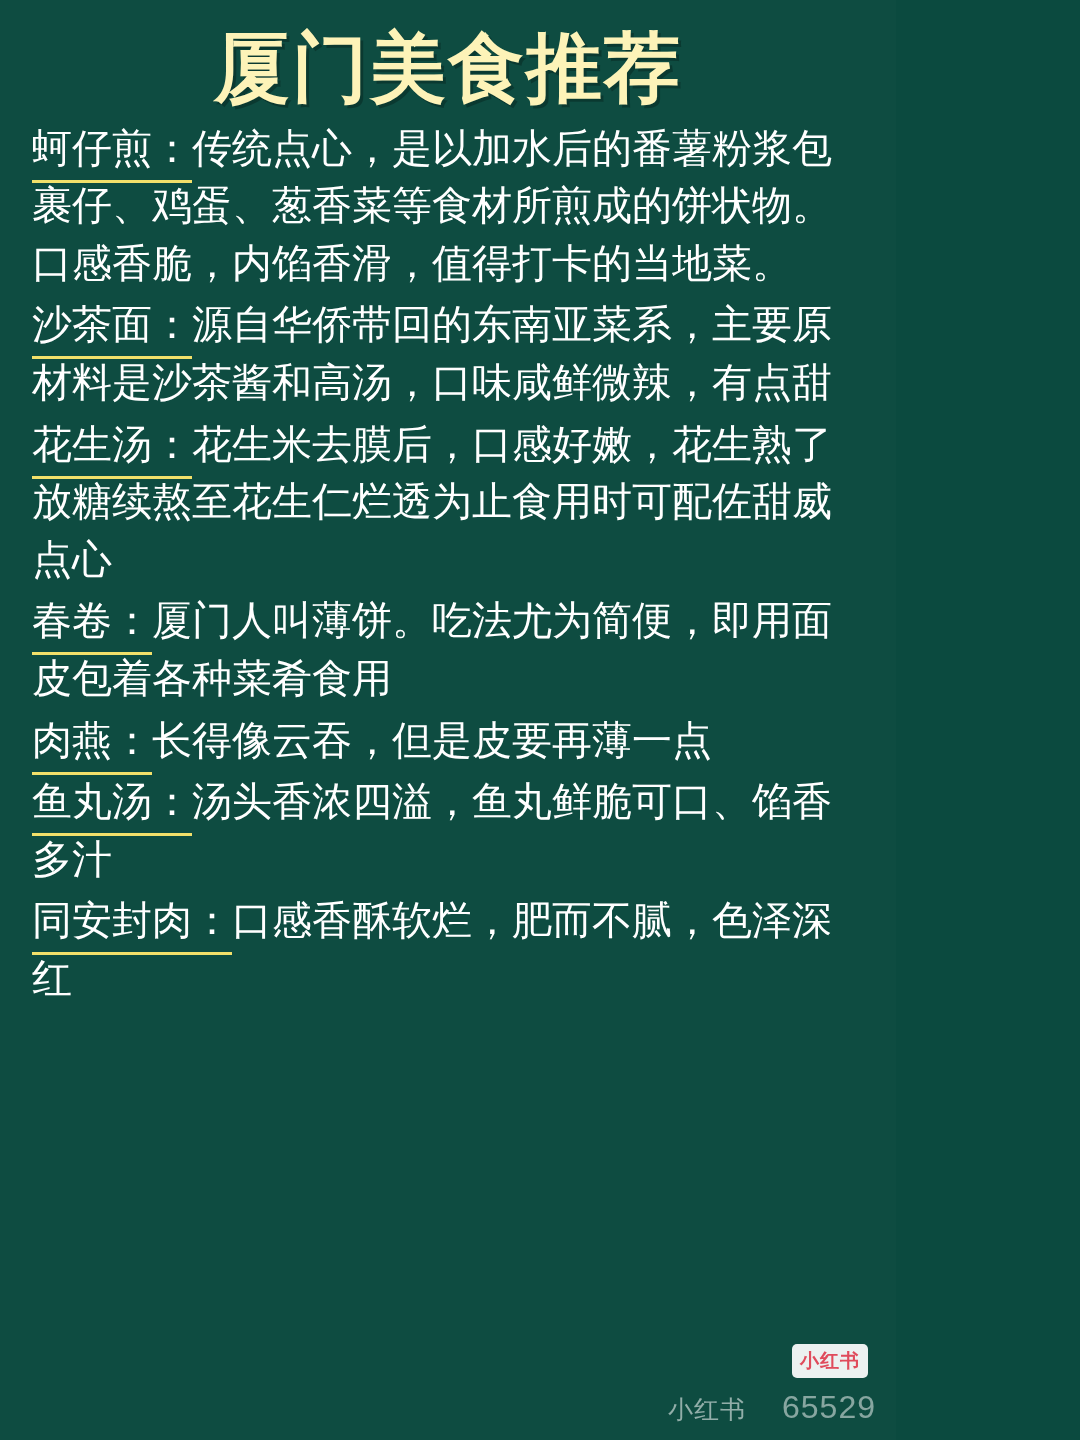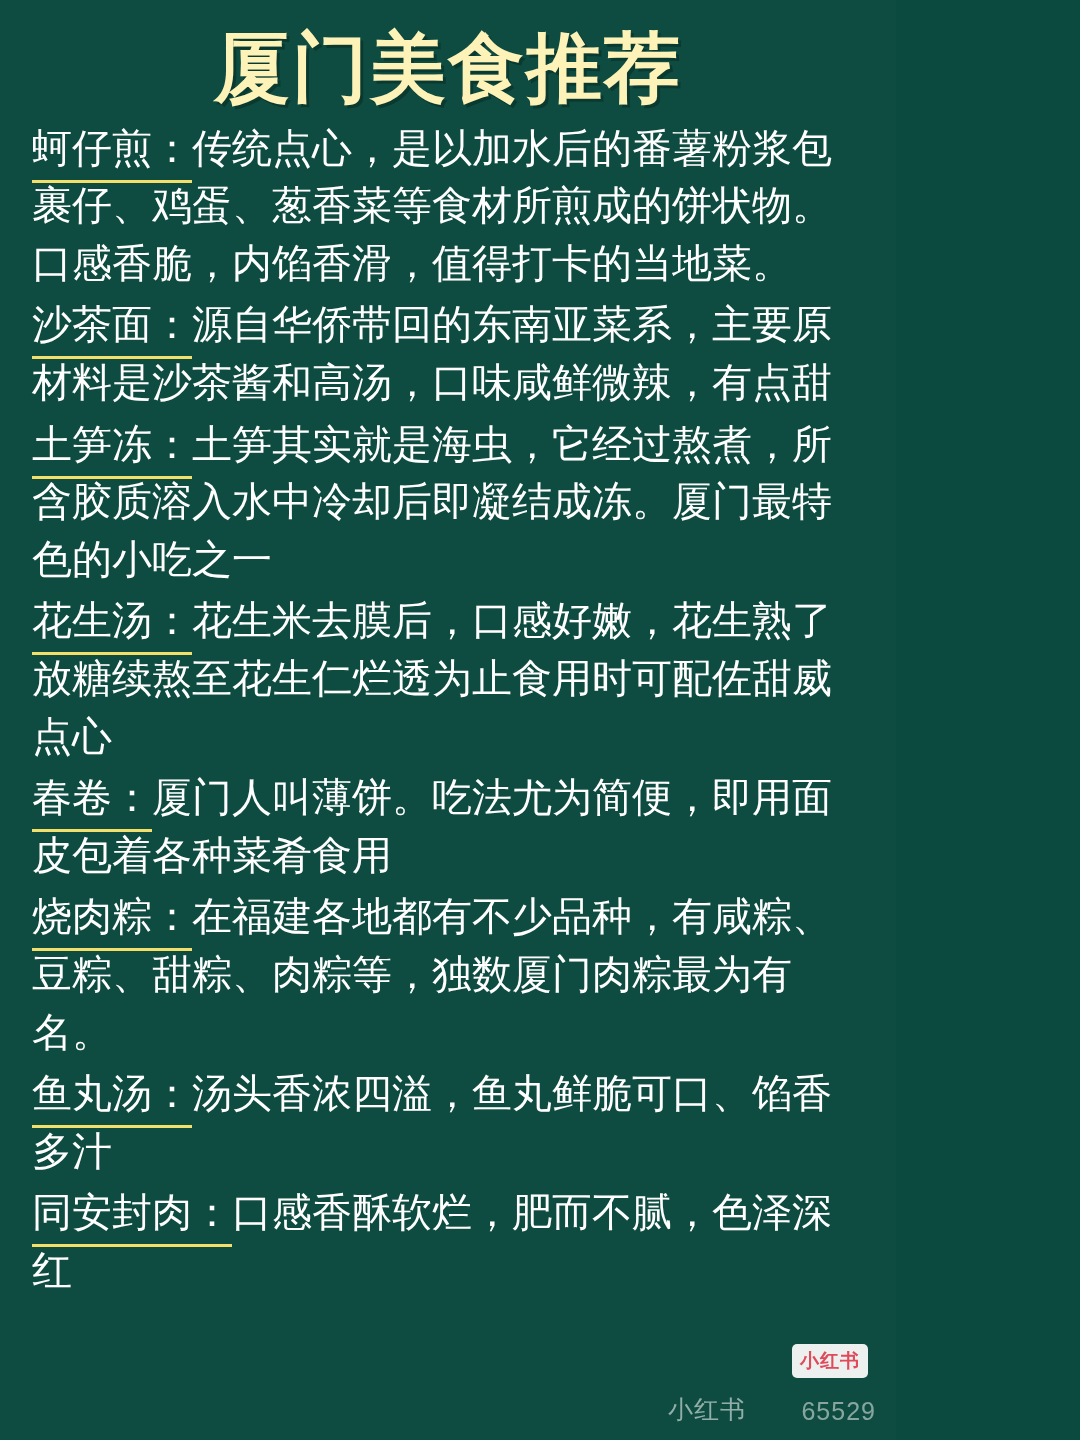--- a/index.html
+++ b/index.html
@@ -71,21 +71,21 @@
     color: rgba(255,255,255,0.55);
     font-size: 25px;
     letter-spacing: 1px;
     white-space: nowrap;
   }
   .watermark-id {
     position: absolute;
     right: 20px;
     bottom: 14px;
     color: rgba(255,255,255,0.5);
-    font-size: 25px;
+    font-size: 32px;
     letter-spacing: 1px;
     white-space: nowrap;
   }
 </style>
 </head>
 <body>
 
 <div class="page">
 
   <div class="title">厦门美食推荐</div>
@@ -93,36 +93,33 @@
   <div class="entries">
 
     <p class="entry">
       <span class="name">蚵仔煎：</span><span class="desc">传统点心，是以加水后的番薯粉浆包裹仔、鸡蛋、葱香菜等食材所煎成的饼状物。口感香脆，内馅香滑，值得打卡的当地菜。</span>
     </p>
 
     <p class="entry">
       <span class="name">沙茶面：</span><span class="desc">源自华侨带回的东南亚菜系，主要原材料是沙茶酱和高汤，口味咸鲜微辣，有点甜</span>
     </p>
 
-    <p class="entry">
-      <span class="name">土笋冻：</span><span class="desc">土笋其实就是海虫，它经过熬煮，所含胶质溶入水中冷却后即凝结成冻。厦门最特色的小吃之一</span>
-    </p>
 
     <p class="entry">
       <span class="name">花生汤：</span><span class="desc">花生米去膜后，口感好嫩，花生熟了放糖续熬至花生仁烂透为止食用时可配佐甜威点心</span>
     </p>
 
     <p class="entry">
       <span class="name">春卷：</span><span class="desc">厦门人叫薄饼。吃法尤为简便，即用面皮包着各种菜肴食用</span>
     </p>
 
+    <p class="entry">
+      <span class="name">肉燕：</span><span class="desc">长得像云吞，但是皮要再薄一点</span>
+    </p>
 
-    <p class="entry">
-      <span class="name">烧肉粽：</span><span class="desc">在福建各地都有不少品种，有咸粽、豆粽、甜粽、肉粽等，独数厦门肉粽最为有名。</span>
-    </p>
 
     <p class="entry">
       <span class="name">鱼丸汤：</span><span class="desc">汤头香浓四溢，鱼丸鲜脆可口、馅香多汁</span>
     </p>
 
     <p class="entry">
       <span class="name">同安封肉：</span><span class="desc">口感香酥软烂，肥而不腻，色泽深红</span>
     </p>
 
 

